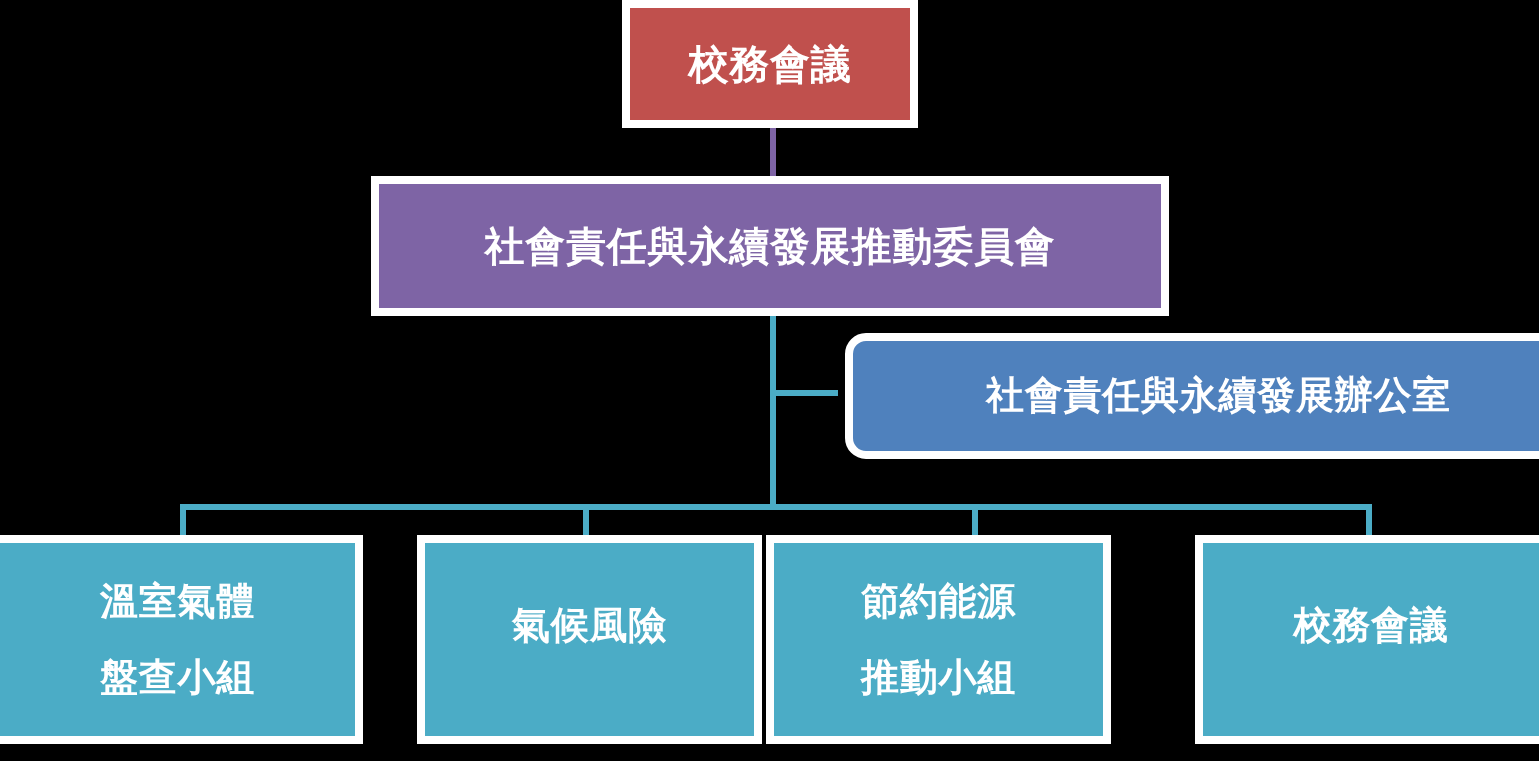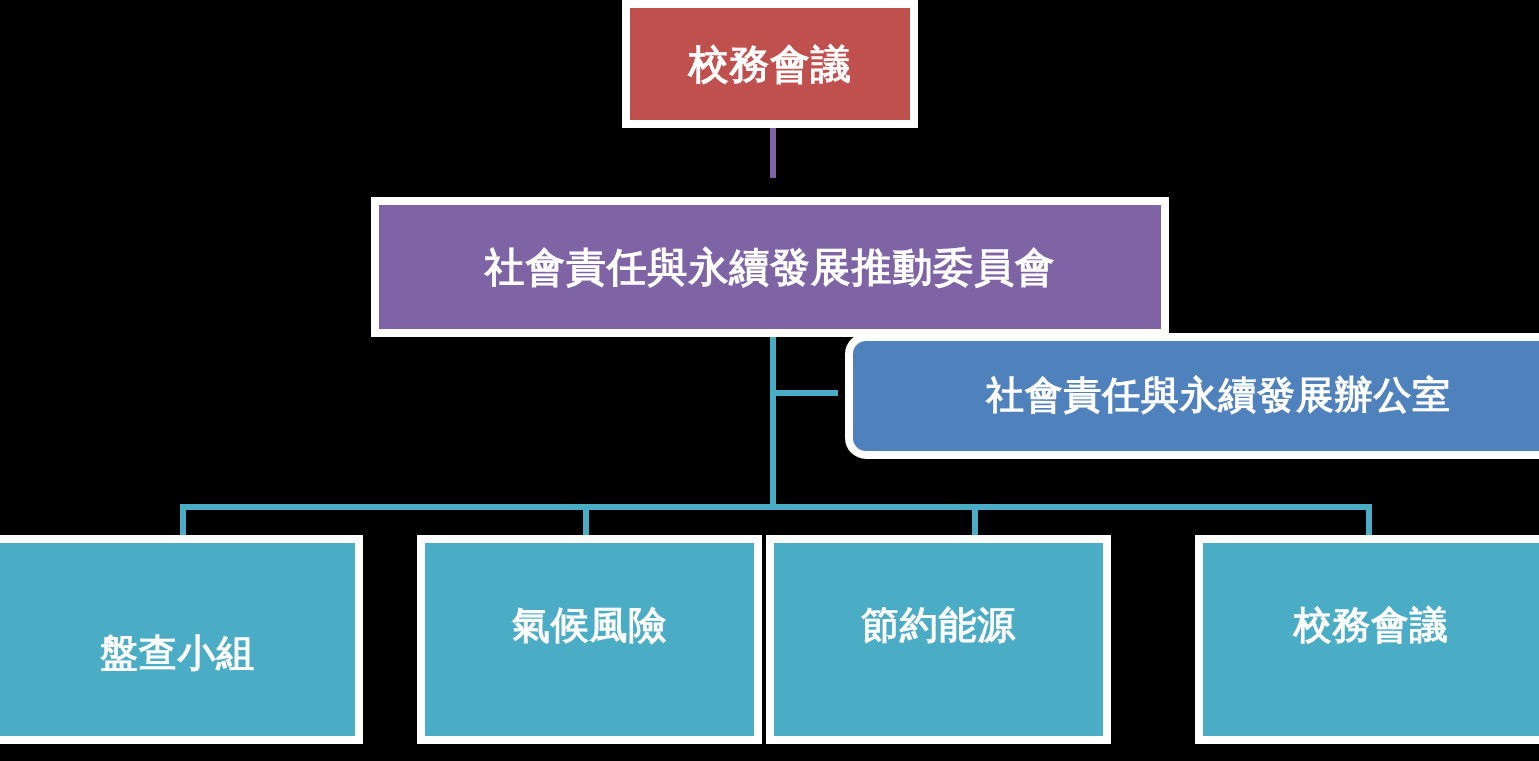--- a/index.html
+++ b/index.html
@@ -42,21 +42,21 @@
     letter-spacing: 0.02em;
   }
 
   .node-line {
     display: block;
     white-space: nowrap;
   }
 
   
   .node--red    { background: #c0504d; }
-  .node--purple { background: #7e64a5; margin-top: 21px; }
+  .node--purple { background: #7e64a5; }
   .node--blue   { background: #4f81bd; }
   .node--teal   { background: #4bacc6; }
 
   
   #node-school-affairs {
     left: 622px;  top: 0px;    width: 296px; height: 128px;
     font-size: 40px;
   }
   #node-committee {
     left: 371px;  top: 176px;  width: 798px; height: 140px;
@@ -102,32 +102,34 @@
 
   <div class="node node--purple" id="node-committee">
     <span class="node-line">社會責任與永續發展推動委員會</span>
   </div>
 
   <div class="node node--blue" id="node-office">
     <span class="node-line">社會責任與永續發展辦公室</span>
   </div>
 
   <div class="node node--teal node--leaf" id="node-ghg">
+    <span class="node-line">溫室氣體</span>
     <span class="leaf-line-gap"></span>
     <span class="node-line">盤查小組</span>
   </div>
 
   <div class="node node--teal node--leaf" id="node-climate">
     <span class="node-line">氣候風險</span>
     <span class="leaf-line-gap"></span>
   </div>
 
   <div class="node node--teal node--leaf" id="node-energy">
     <span class="node-line">節約能源</span>
     <span class="leaf-line-gap"></span>
+    <span class="node-line">推動小組</span>
   </div>
 
   <div class="node node--teal node--leaf" id="node-talent">
     <span class="node-line">校務會議</span>
     <span class="leaf-line-gap"></span>
   </div>
 
 </div>
 
 </body></html>

